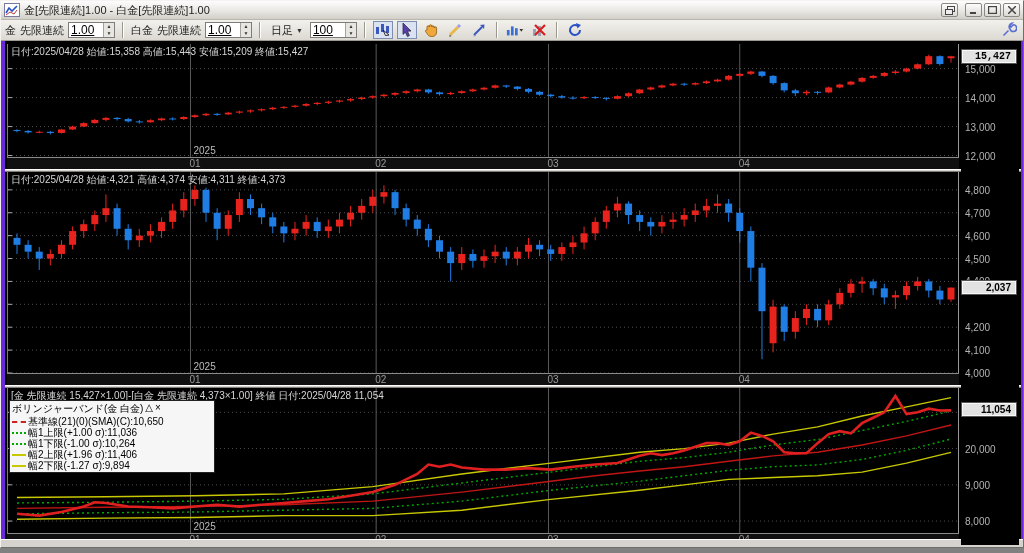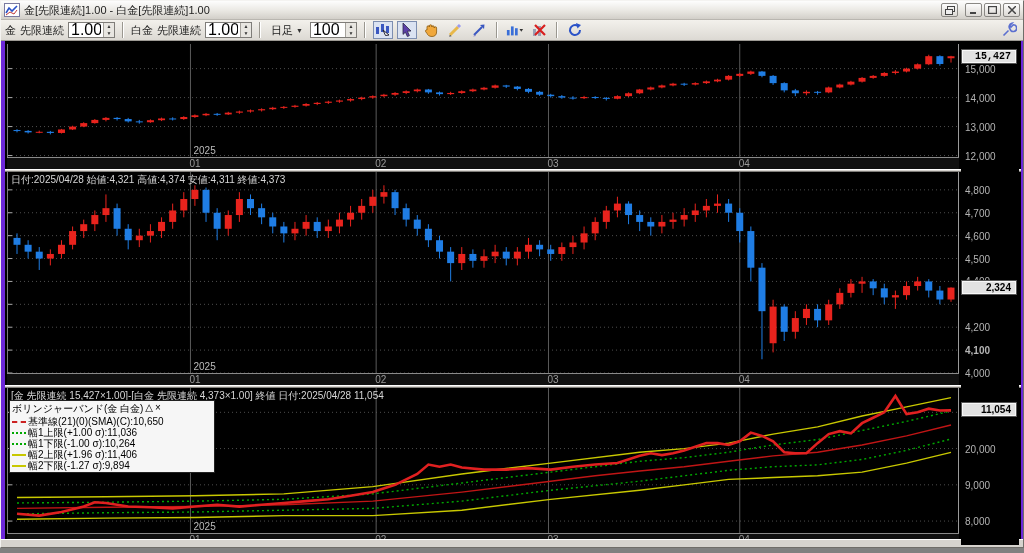--- a/index.html
+++ b/index.html
@@ -18,21 +18,21 @@
   .wbtn { width:17px; height:14px; background:linear-gradient(#fcfcfc,#dcd9d4);
           border:1px solid #8a8884; border-radius:2px; display:inline-flex; align-items:center;
           justify-content:center; font-size:10px; color:#333; line-height:1; }
   .wbtn.first { margin-right:5px; }
   
   .toolbar { height:21px; display:flex; align-items:center; gap:4px; padding:0 4px;
              background:linear-gradient(#f3f1ec,#dcd9d3); border-bottom:1px solid #9d9a94;
              font-size:11px; color:#1c1c1c; }
   .tb-label { white-space:nowrap; }
   .spin { display:inline-flex; height:16px; border:1px solid #7f7d79; background:#fff; }
-  .spin input { width:34px; border:0; font-size:16px; padding:0 2px; font-family:inherit; }
+  .spin input { width:34px; border:0; font-size:12px; padding:0 2px; font-family:inherit;text-decoration:underline; }
   .updown { width:11px; display:flex; flex-direction:column; background:#e8e6e1; border-left:1px solid #a5a29c;
             font-size:5px; line-height:7px; text-align:center; color:#333; }
   .updown span { flex:1; }
   .sep { width:2px; height:16px; border-left:1px solid #9a978f; border-right:1px solid #ffffff; margin:0 3px; }
   .dd { display:inline-flex; align-items:center; gap:3px; padding:0 3px; height:16px; }
   .dd .caret { font-size:7px; color:#333; }
   .tb-icon { width:20px; height:18px; display:inline-flex; align-items:center; justify-content:center;
              border:1px solid transparent; }
   .tb-icon.pressed { border:1px solid #7d8eb0; background:#dbe3f2; }
   .tb-wrench { margin-left:auto; }
@@ -377,20 +377,21 @@
           <rect x="895.0238095238095" y="24.628205128205128" width="7" height="2.897435897435898" fill="#e8231d"></rect>
           <line x1="909.6428571428571" x2="909.6428571428571" y1="19.412820512820513" y2="25.4974358974359" stroke="#e8231d"></line>
           <rect x="906.1428571428571" y="20.28205128205128" width="7" height="4.346153846153847" fill="#e8231d"></rect>
           <line x1="920.7619047619047" x2="920.7619047619047" y1="10.72051282051282" y2="21.151282051282053" stroke="#e8231d"></line>
           <rect x="917.2619047619047" y="12.16923076923077" width="7" height="8.11282051282051" fill="#e8231d"></rect>
           <line x1="931.8809523809523" x2="931.8809523809523" y1="11.3" y2="21.730769230769234" stroke="#1f7de4"></line>
           <rect x="928.3809523809523" y="12.16923076923077" width="7" height="7.823076923076924" fill="#1f7de4"></rect>
           <line x1="943" x2="943" y1="11.792564102564102" y2="18.572564102564105" stroke="#e8231d"></line>
           <rect x="939.5" y="12.256153846153845" width="7" height="1.9992307692307687" fill="#e8231d"></rect>
         </svg>
+      <div class="info">日付:2025/04/28 始値:15,358 高値:15,443 安値:15,209 終値:15,427</div>
     </div>
     <div class="xaxis" style="top:116px;">
         <span style="left: 182.457px;">01</span>
         <span style="left: 368.145px;">02</span>
         <span style="left: 540.49px;">03</span>
         <span style="left: 731.738px;">04</span>
       </div>
     <div class="pgap" style="top:128px;"></div>
 
     <div class="panel-plot" style="top:131px;height:201px;">
@@ -652,34 +653,34 @@
     </div>
     <div class="xaxis" style="top:492px;">
         <span style="left: 182.457px;">01</span>
         <span style="left: 368.145px;">02</span>
         <span style="left: 540.49px;">03</span>
         <span style="left: 731.738px;">04</span>
       </div>
 
     <div class="yaxis">
       <div class="pricebox" style="top: 9px; font-family: Liberation Mono, monospace;">15,427</div>
-      <div class="pricebox" style="top: 239.609px;">2,324</div>
+      <div class="pricebox" style="top: 239.609px;">2,037</div>
       <div class="pricebox" style="top: 362.366px;">11,054</div>
     <div class="axlbl" style="top: 22.6282px;">15,000</div>
         <div class="axlbl" style="top: 51.6026px;">14,000</div>
         <div class="axlbl" style="top: 80.5769px;">13,000</div>
         <div class="axlbl" style="top: 109.551px;">12,000</div>
         <div class="axlbl" style="top: 143.856px;">4,800</div>
         <div class="axlbl" style="top: 166.749px;">4,700</div>
         <div class="axlbl" style="top: 189.642px;">4,600</div>
         <div class="axlbl" style="top: 212.535px;">4,500</div>
         <div class="axlbl" style="top: 235.428px;">4,400</div>
         <div class="axlbl" style="top: 243px;">4,300</div>
         <div class="axlbl" style="top: 281.214px;">4,200</div>
-        <div class="axlbl" style="top: 304.107px; font-weight: bold;">4,100</div>
+        <div class="axlbl" style="top: 304.107px;">4,100</div>
         <div class="axlbl" style="top: 327px;">4,000</div>
         <div class="axlbl" style="top: 402.574px;">20,000</div>
         <div class="axlbl" style="top: 438.824px;">9,000</div>
         <div class="axlbl" style="top: 475.074px;">8,000</div>
       </div>
   </div>
 
   <div class="statusstrip"></div>
 </div>
 

